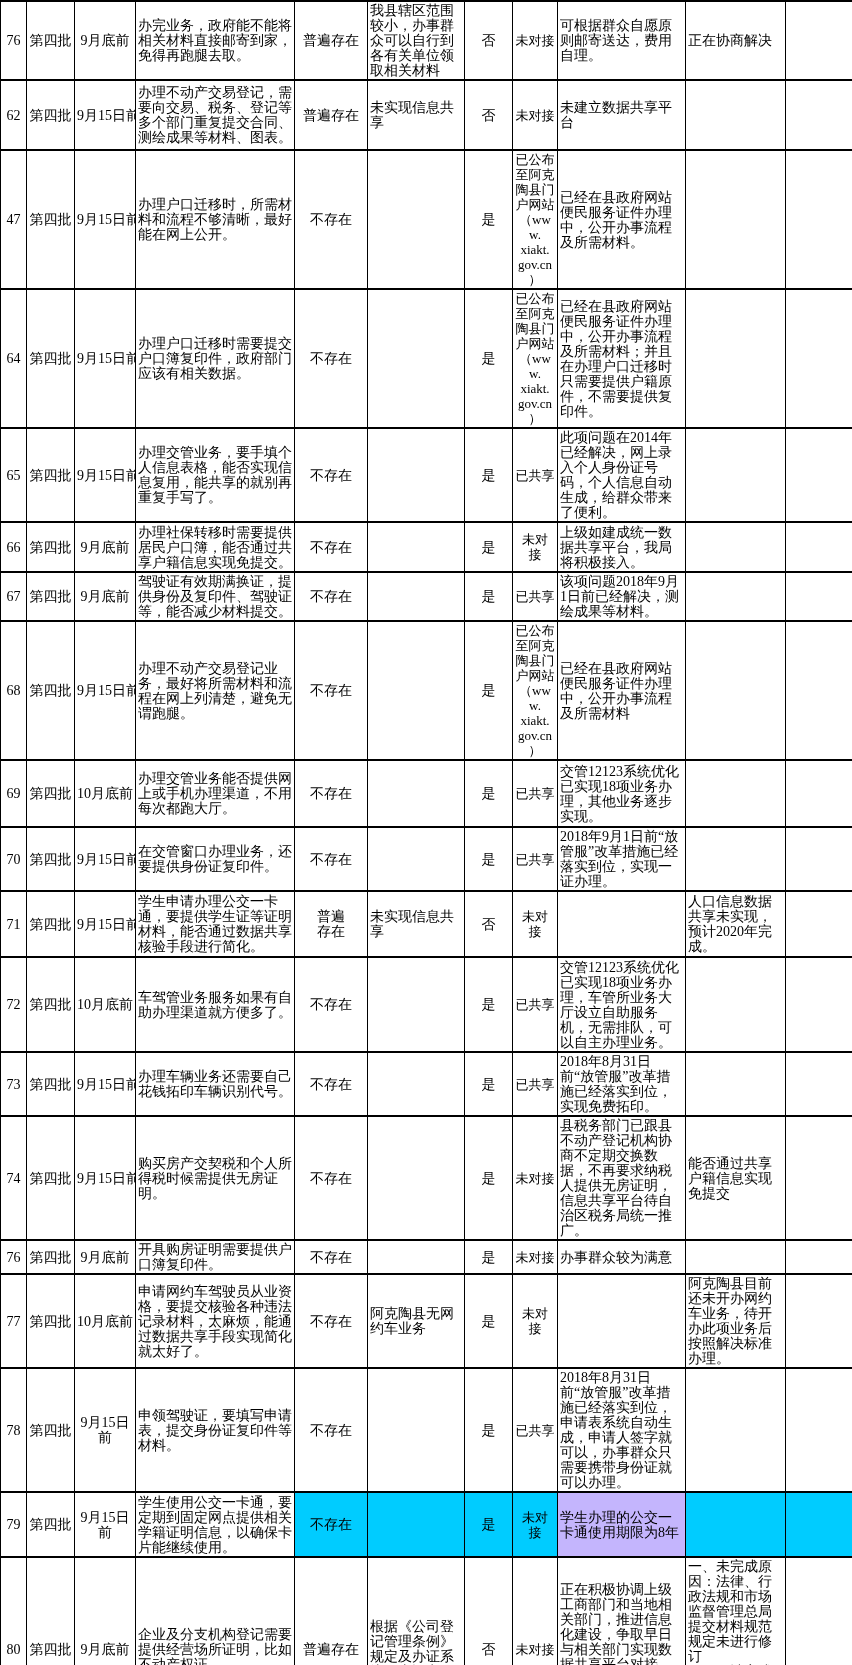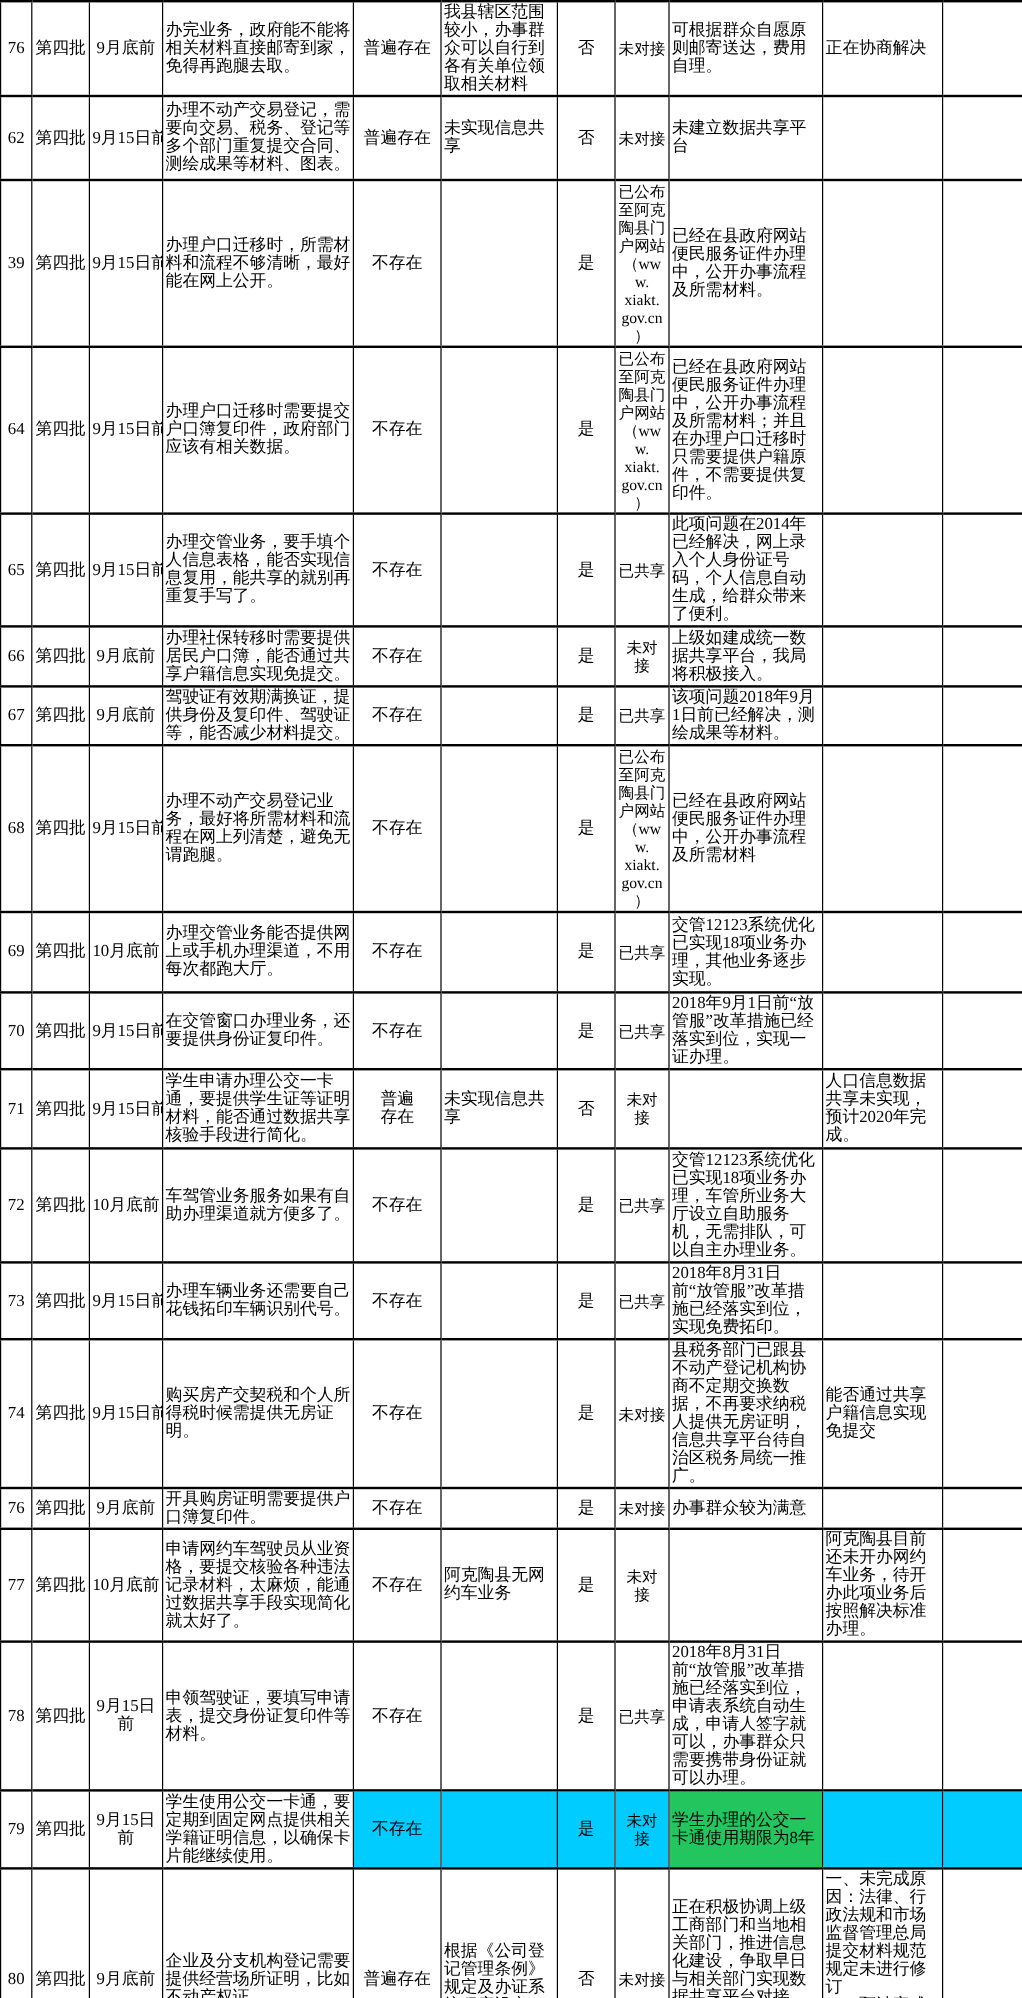--- a/index.html
+++ b/index.html
@@ -66,21 +66,21 @@
         <td class="left">办理不动产交易登记，需要向交易、税务、登记等多个部门重复提交合同、测绘成果等材料、图表。</td>
         <td class="center">普遍存在</td>
         <td class="left">未实现信息共享</td>
         <td class="center">否</td>
         <td class="center small">未对接</td>
         <td class="left">未建立数据共享平台</td>
         <td class="left"></td>
         <td class="left"></td>
       </tr>
       <tr style="height: 122px;">
-        <td class="center">39</td>
+        <td class="center">47</td>
         <td class="center">第四批</td>
         <td class="center pre">9月15日前</td>
         <td class="left">办理户口迁移时，所需材料和流程不够清晰，最好能在网上公开。</td>
         <td class="center">不存在</td>
         <td class="left"></td>
         <td class="center">是</td>
         <td class="center small">已公布
 至阿克
 陶县门
 户网站
@@ -297,21 +297,21 @@
         <td class="center">79</td>
         <td class="center">第四批</td>
         <td class="center pre">9月15日
 前</td>
         <td class="left">学生使用公交一卡通，要定期到固定网点提供相关学籍证明信息，以确保卡片能继续使用。</td>
         <td class="center" style="background: rgb(0, 204, 255);">不存在</td>
         <td class="left" style="background: rgb(0, 204, 255);"></td>
         <td class="center" style="background: rgb(0, 204, 255);">是</td>
         <td class="center small" style="background: rgb(0, 204, 255);">未对
 接</td>
-        <td class="left" style="background: #22c55e;">学生办理的公交一卡通使用期限为8年</td>
+        <td class="left" style="background: #c4b5fd;">学生办理的公交一卡通使用期限为8年</td>
         <td class="left" style="background: rgb(0, 204, 255);"></td>
         <td class="left" style="background: rgb(0, 204, 255);"></td>
       </tr>
       <tr style="height: 178px;">
         <td class="center">80</td>
         <td class="center">第四批</td>
         <td class="center pre">9月底前</td>
         <td class="left">企业及分支机构登记需要提供经营场所证明，比如不动产权证。</td>
         <td class="center">普遍存在</td>
         <td class="left">根据《公司登记管理条例》规定及办证系统程序设定</td>

